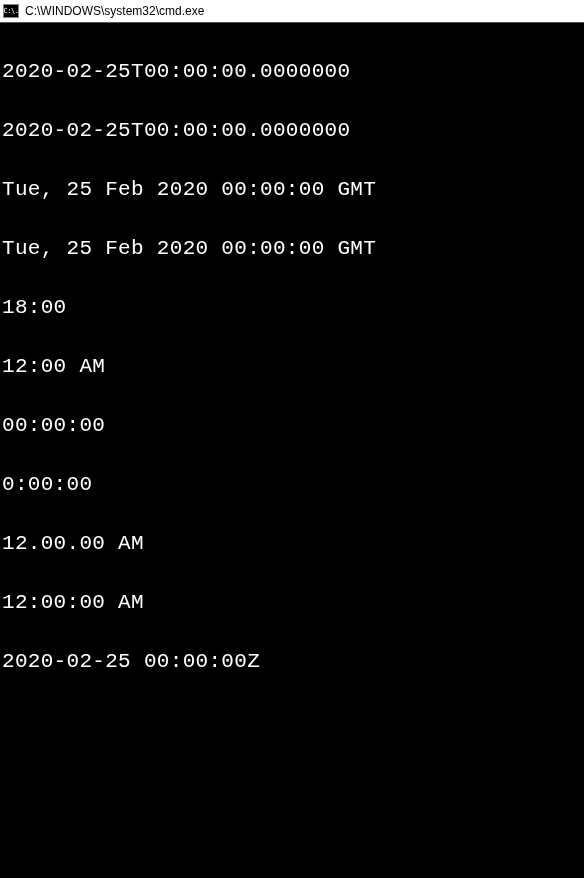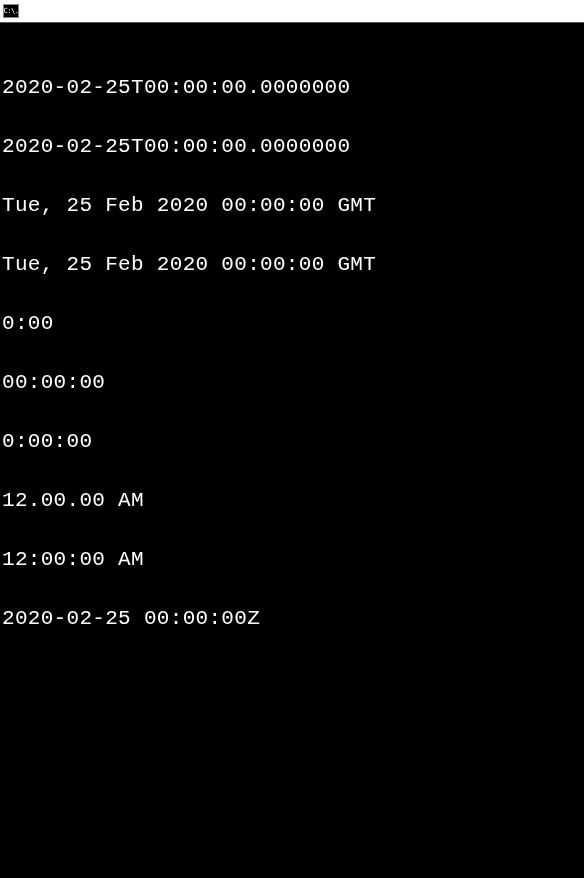--- a/index.html
+++ b/index.html
@@ -43,44 +43,46 @@
       font-size: 12px;
       color: #000;
       font-family: "Segoe UI", Tahoma, sans-serif;
     }
     .console {
       background: #000000;
       color: #ffffff;
       font-family: Consolas, "Courier New", monospace;
       font-size: 21px;
       line-height: 29.5px;
-      padding: 20px 2px;
+      padding: 4px 2px;
       height: calc(100% - 23px);
       white-space: pre;
       letter-spacing: 0.3px;
     }
     .console-line {
       display: block;
     }
   </style>
 </head>
 <body>
 
 <div class="titlebar">
   <div class="titlebar-icon">
     <span class="titlebar-icon-text">C:\.</span>
   </div>
+  <span class="titlebar-title">C:\WINDOWS\system32\cmd.exe</span>
 </div>
 
 <div class="console">
 <span class="console-line">2020-02-25T00:00:00.0000000</span>
 <span class="console-line">2020-02-25T00:00:00.0000000</span>
 <span class="console-line">Tue, 25 Feb 2020 00:00:00 GMT</span>
 <span class="console-line">Tue, 25 Feb 2020 00:00:00 GMT</span>
-<span class="console-line">0:00</span>
+<span class="console-line">18:00</span>
+<span class="console-line">12:00 AM</span>
 <span class="console-line">00:00:00</span>
 <span class="console-line">0:00:00</span>
 <span class="console-line">12.00.00 AM</span>
 <span class="console-line">12:00:00 AM</span>
 <span class="console-line">2020-02-25 00:00:00Z</span>
 
 
 
 
 

